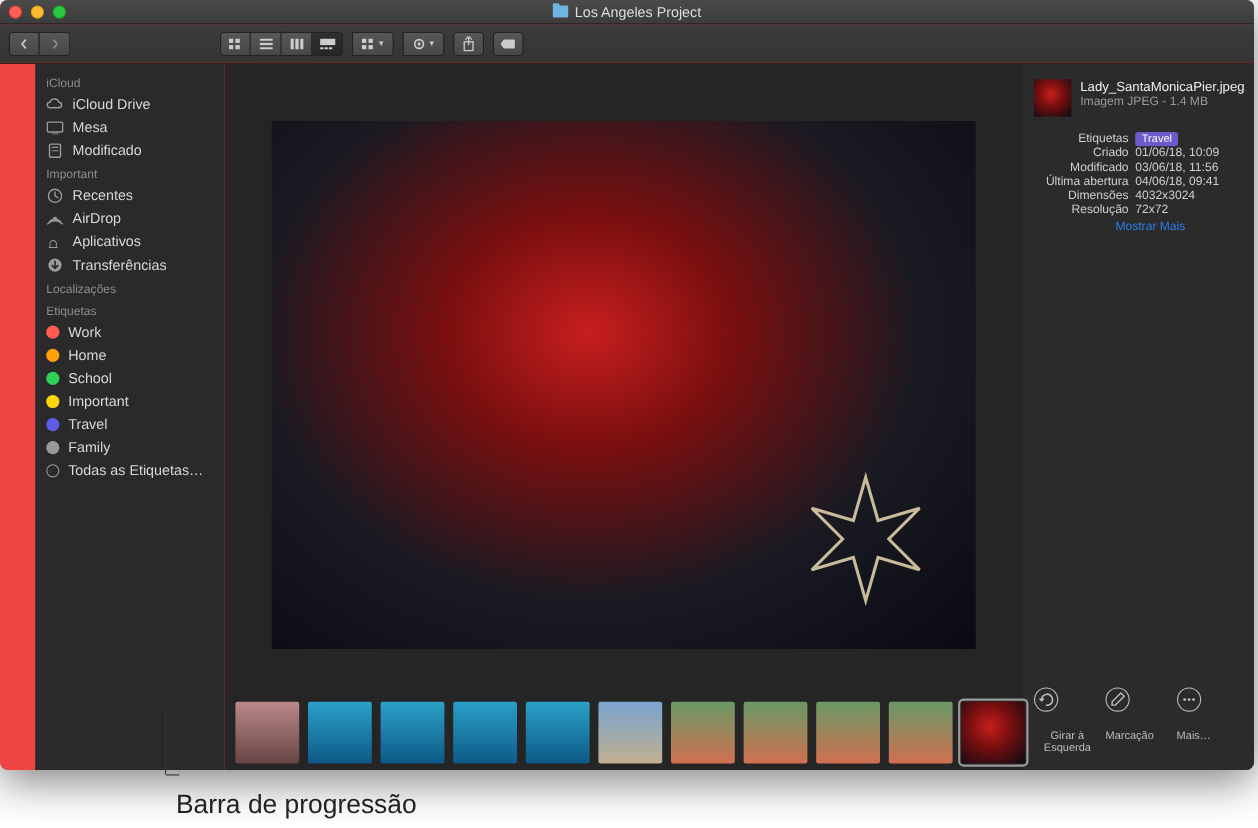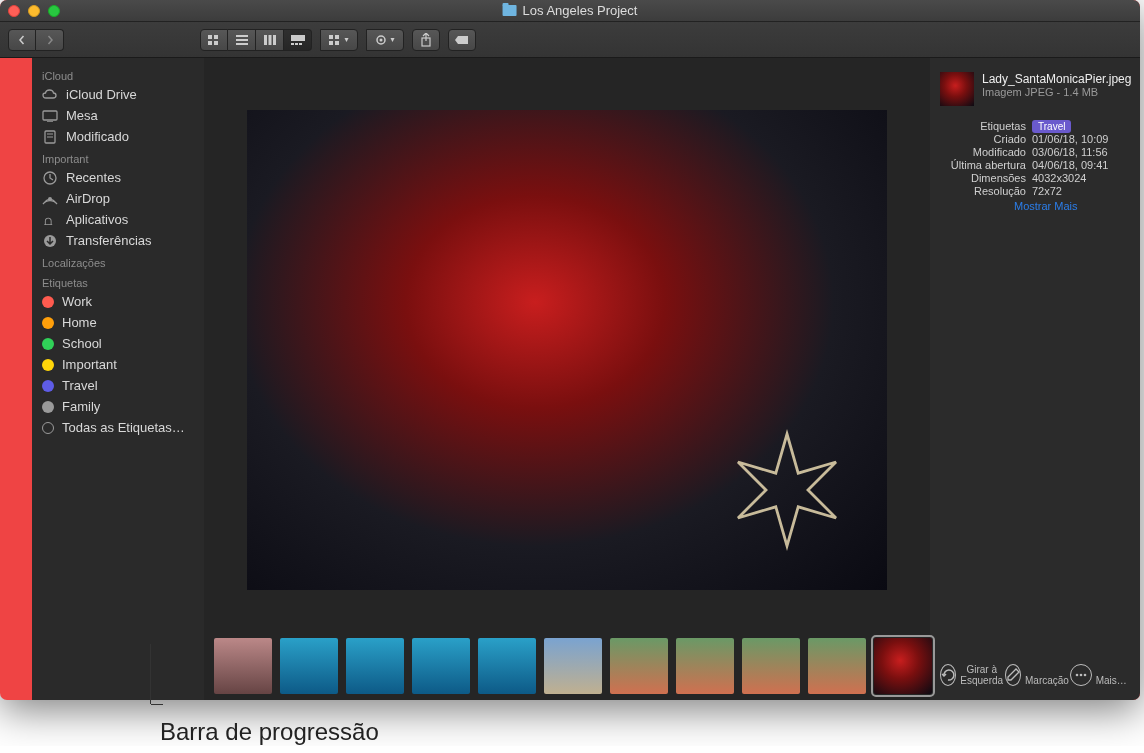--- a/index.html
+++ b/index.html
@@ -56,21 +56,21 @@
     .insp-thumb { width: 34px; height: 34px; background: radial-gradient(circle at 45% 40%, #c81e1e 0%, #7a0f0f 40%, #0a0a12 100%); flex-shrink: 0; }
     .insp-title { font-size: 12px; color: #eee; line-height: 1.2; }
     .insp-sub { color: #9a9a9a; font-size: 11px; }
     .meta-row { display: flex; margin-bottom: 1px; }
     .meta-key { width: 92px; text-align: right; padding-right: 6px; color: #cfcfcf; }
     .meta-val { flex: 1; color: #cfcfcf; }
     .tag-chip { background: #6a5acd; color: #fff; padding: 1px 6px; border-radius: 3px; font-size: 10px; }
     .show-more { color: #2b7de9; cursor: pointer; margin-left: 74px; margin-top: 2px; }
     .insp-spacer { flex: 1; }
     .actions { display: flex; justify-content: space-around; align-items: flex-start; gap: 4px; }
-    .act { display: flex; flex-direction: row; align-items: flex-end; gap: 4px; color: #bcbcbc; font-size: 10px; text-align: center; cursor: pointer; width: 60px; }
+    .act { display: flex; flex-direction: column; align-items: flex-start; gap: 17px; color: #bcbcbc; font-size: 10px; text-align: center; cursor: pointer; width: 60px; }
     .act-icon { width: 22px; height: 22px; border: 1.5px solid #bcbcbc; border-radius: 50%; display: flex; align-items: center; justify-content: center; }
     
     
     .callout { position: relative; margin-top: 8px; }
     .callout-line { position: absolute; border-left: 1px solid #333; height: 60px; left: 150px; top: -64px; }
     .callout-line::after { content:""; position:absolute; bottom:-1px; left:0; width: 12px; border-bottom:1px solid #333; }
     .callout-text { font-size: 24px; color: #222; margin-left: 160px; padding-top: 10px; }
     
     svg { display: block; }
   </style>

